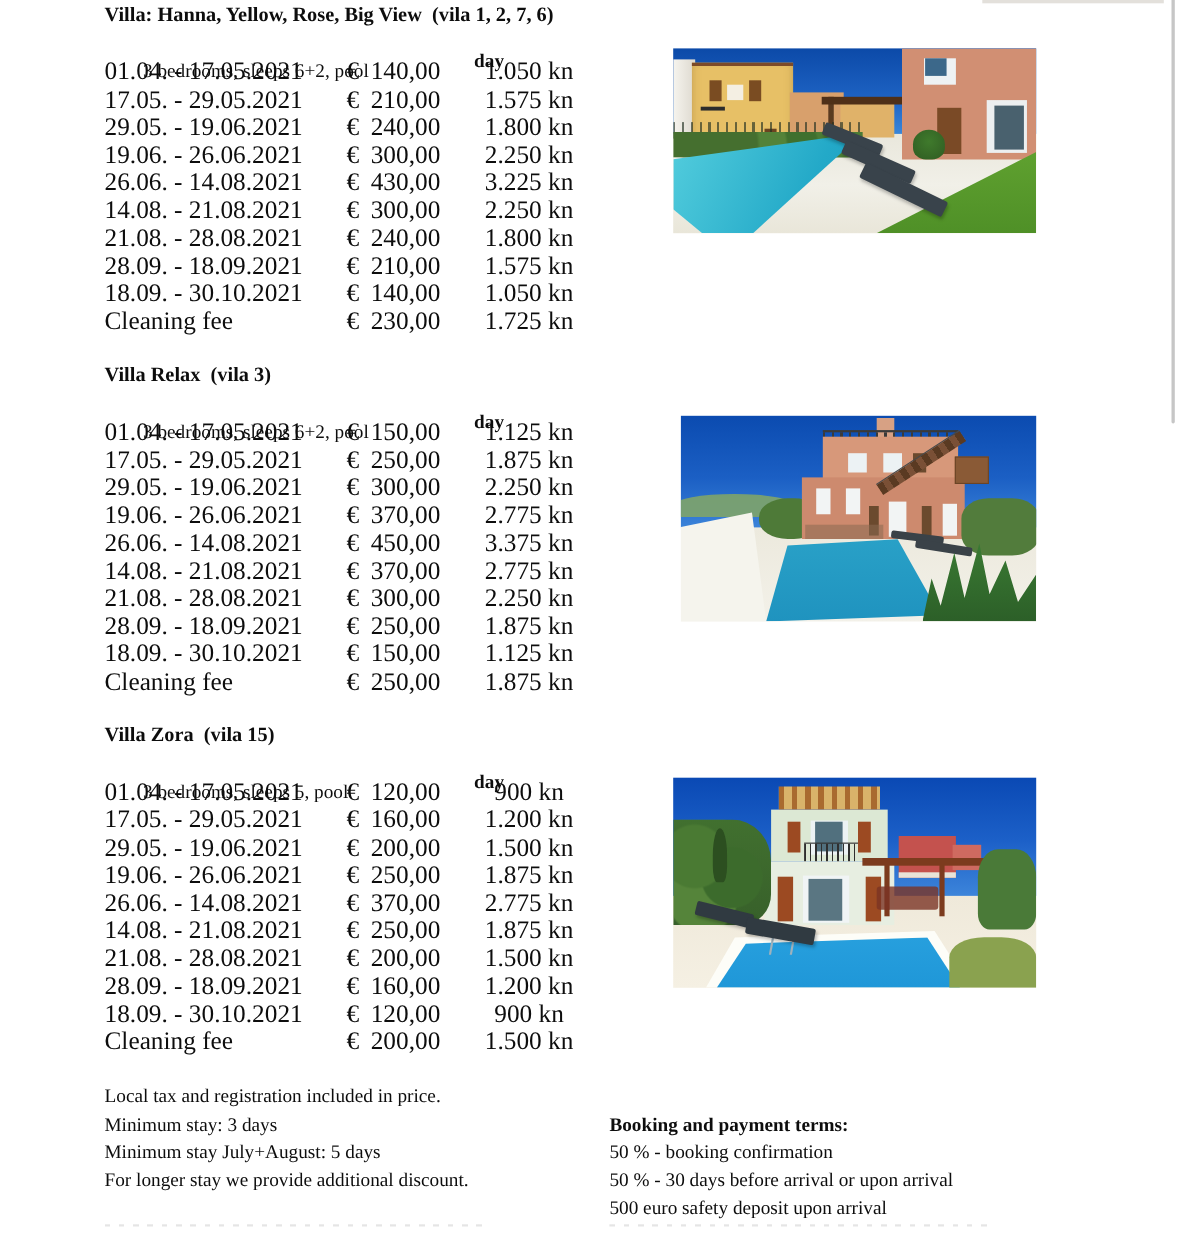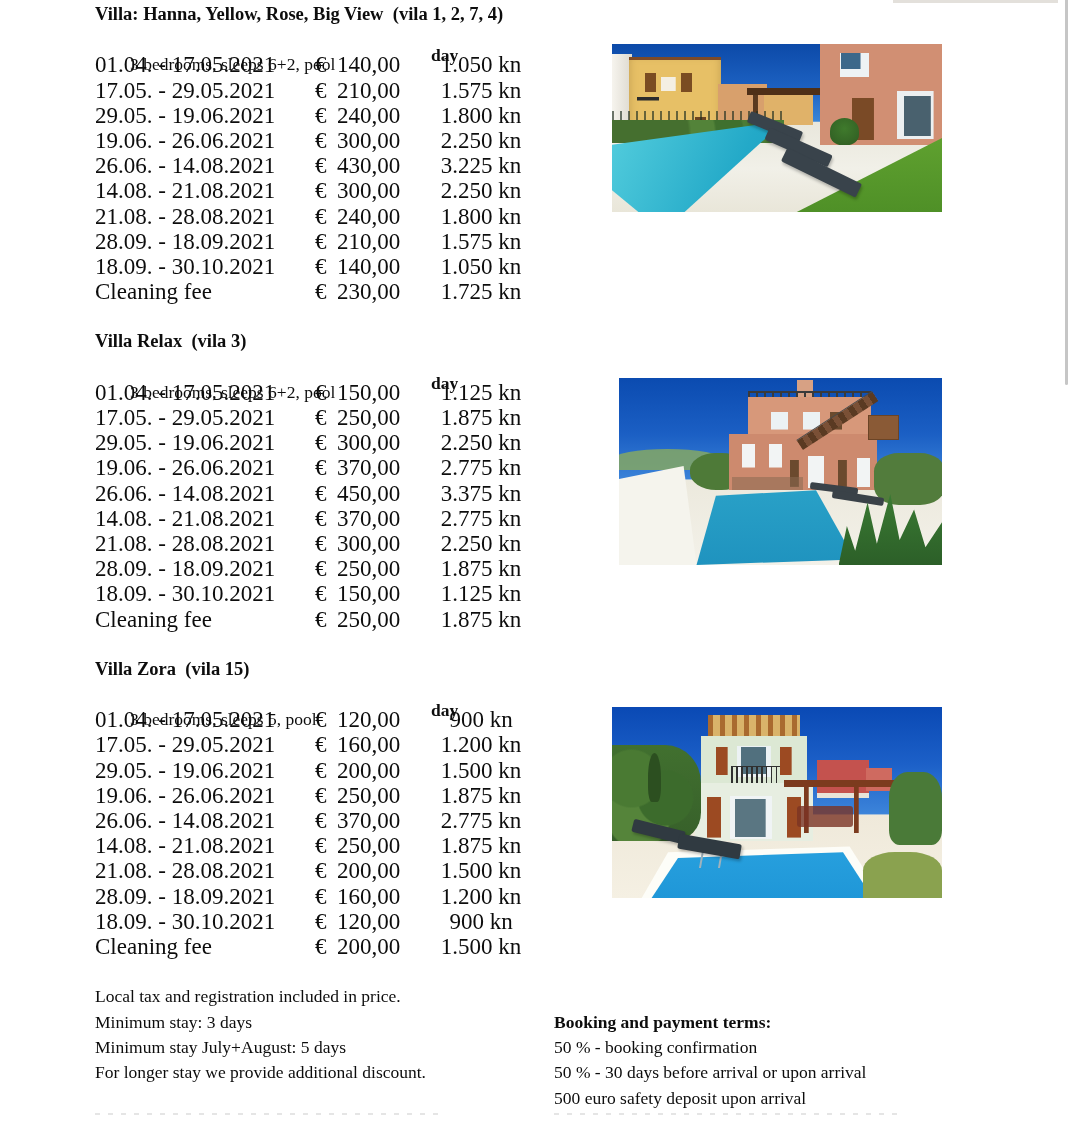--- a/index.html
+++ b/index.html
@@ -154,21 +154,21 @@
   .p3-bushR{left:76%;top:76%;width:24%;height:24%;background:#8aa24f;border-radius:40% 40% 0 0;}
 </style>
 </head>
 <body>
 
 <div class="page">
 
   <div class="textcol">
 
     <section>
-      <div class="line title">Villa: Hanna, Yellow, Rose, Big View  (vila 1, 2, 7, 4)</div>
+      <div class="line title">Villa: Hanna, Yellow, Rose, Big View  (vila 1, 2, 7, 6)</div>
       <div class="line subtitle">
         <span>3 bedrooms, sleeps 6+2, pool</span>
         <span class="day">day</span>
       </div>
       <div>
   <div class="price-row">
     <span class="period">01.04. - 17.05.2021</span>
     <span class="cur">€</span>
     <span class="eur">140,00</span>
     <span class="kn">1.050 kn</span>

